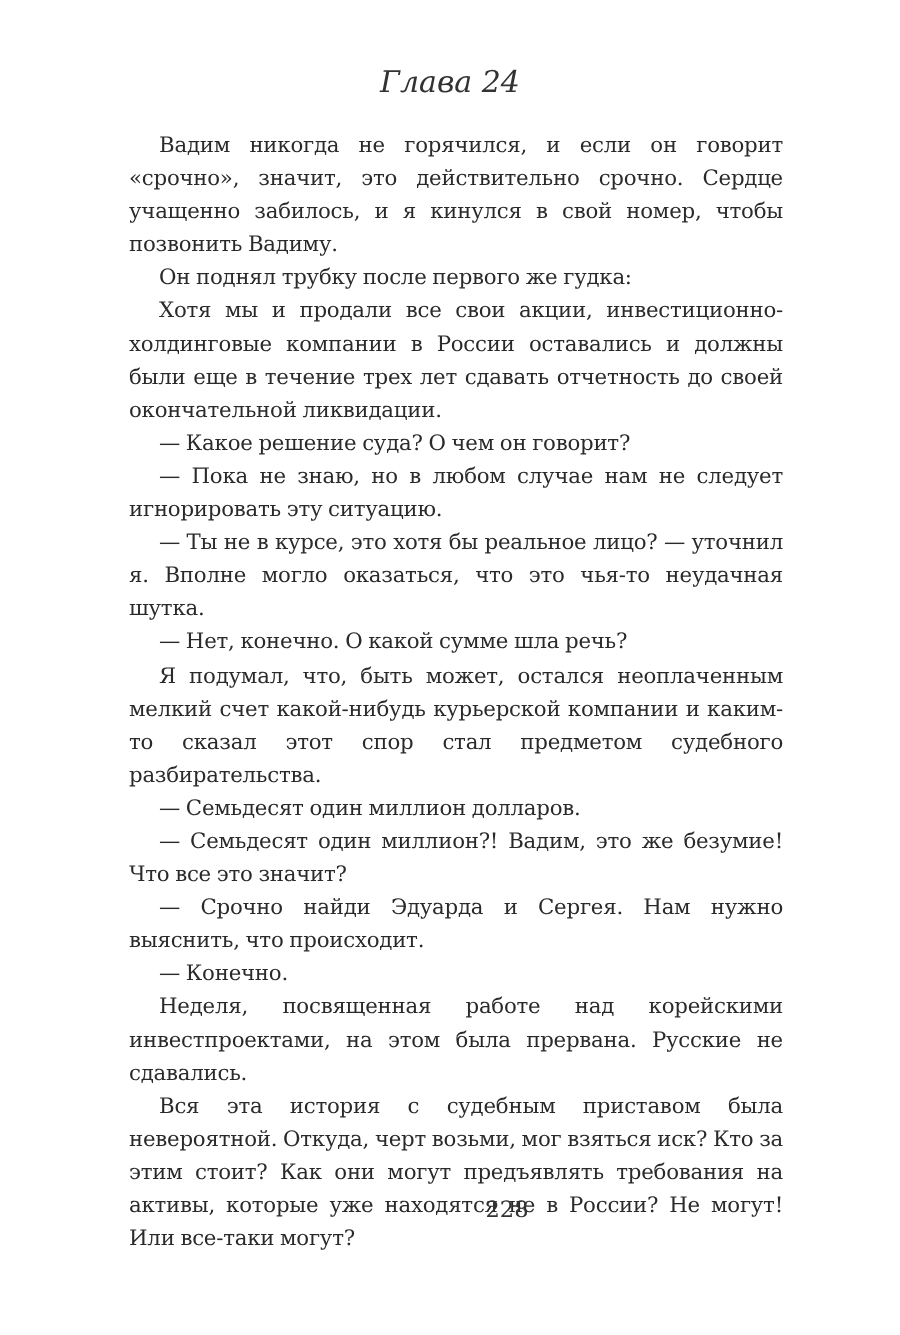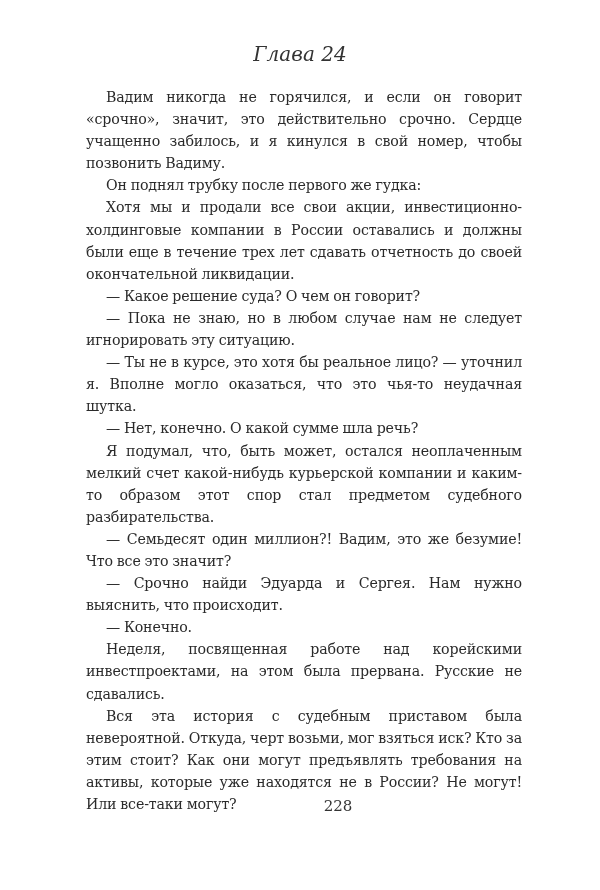--- a/index.html
+++ b/index.html
@@ -58,21 +58,22 @@
 <div class="running-head">Глава 24</div>
 
 <div class="text-block">
   <p>Вадим никогда не горячился, и если он говорит «срочно», значит, это действительно срочно. Сердце учащенно забилось, и я кинулся в свой номер, чтобы позвонить Вадиму.</p>
   <p>Он поднял трубку после первого же гудка:</p>
   <p>Хотя мы и продали все свои акции, инвестиционно-холдинговые компании в России оставались и должны были еще в течение трех лет сдавать отчетность до своей окончательной ликвидации.</p>
   <p>— Какое решение суда? О чем он говорит?</p>
   <p>— Пока не знаю, но в любом случае нам не следует игнорировать эту ситуацию.</p>
   <p>— Ты не в курсе, это хотя бы реальное лицо? — уточнил я. Вполне могло оказаться, что это чья-то неудачная шутка.</p>
   <p>— Нет, конечно. О какой сумме шла речь?</p>
-  <p>Я подумал, что, быть может, остался неоплаченным мелкий счет какой-нибудь курьерской компании и каким-то образом этот спор стал предметом судебного разбирательства.</p>
+  <p>Я подумал, что, быть может, остался неоплаченным мелкий счет какой-нибудь курьерской компании и каким-то сказал этот спор стал предметом судебного разбирательства.</p>
+  <p>— Семьдесят один миллион долларов.</p>
   <p>— Семьдесят один миллион?! Вадим, это же безумие! Что все это значит?</p>
   <p>— Срочно найди Эдуарда и Сергея. Нам нужно выяснить, что происходит.</p>
   <p>— Конечно.</p>
   <p>Неделя, посвященная работе над корейскими инвестпроектами, на этом была прервана. Русские не сдавались.</p>
   <p>Вся эта история с судебным приставом была невероятной. Откуда, черт возьми, мог взяться иск? Кто за этим стоит? Как они могут предъявлять требования на активы, которые уже находятся не в России? Не могут! Или все-таки могут?</p>
 
 </div>
 
 <div class="page-number">228</div>
 

